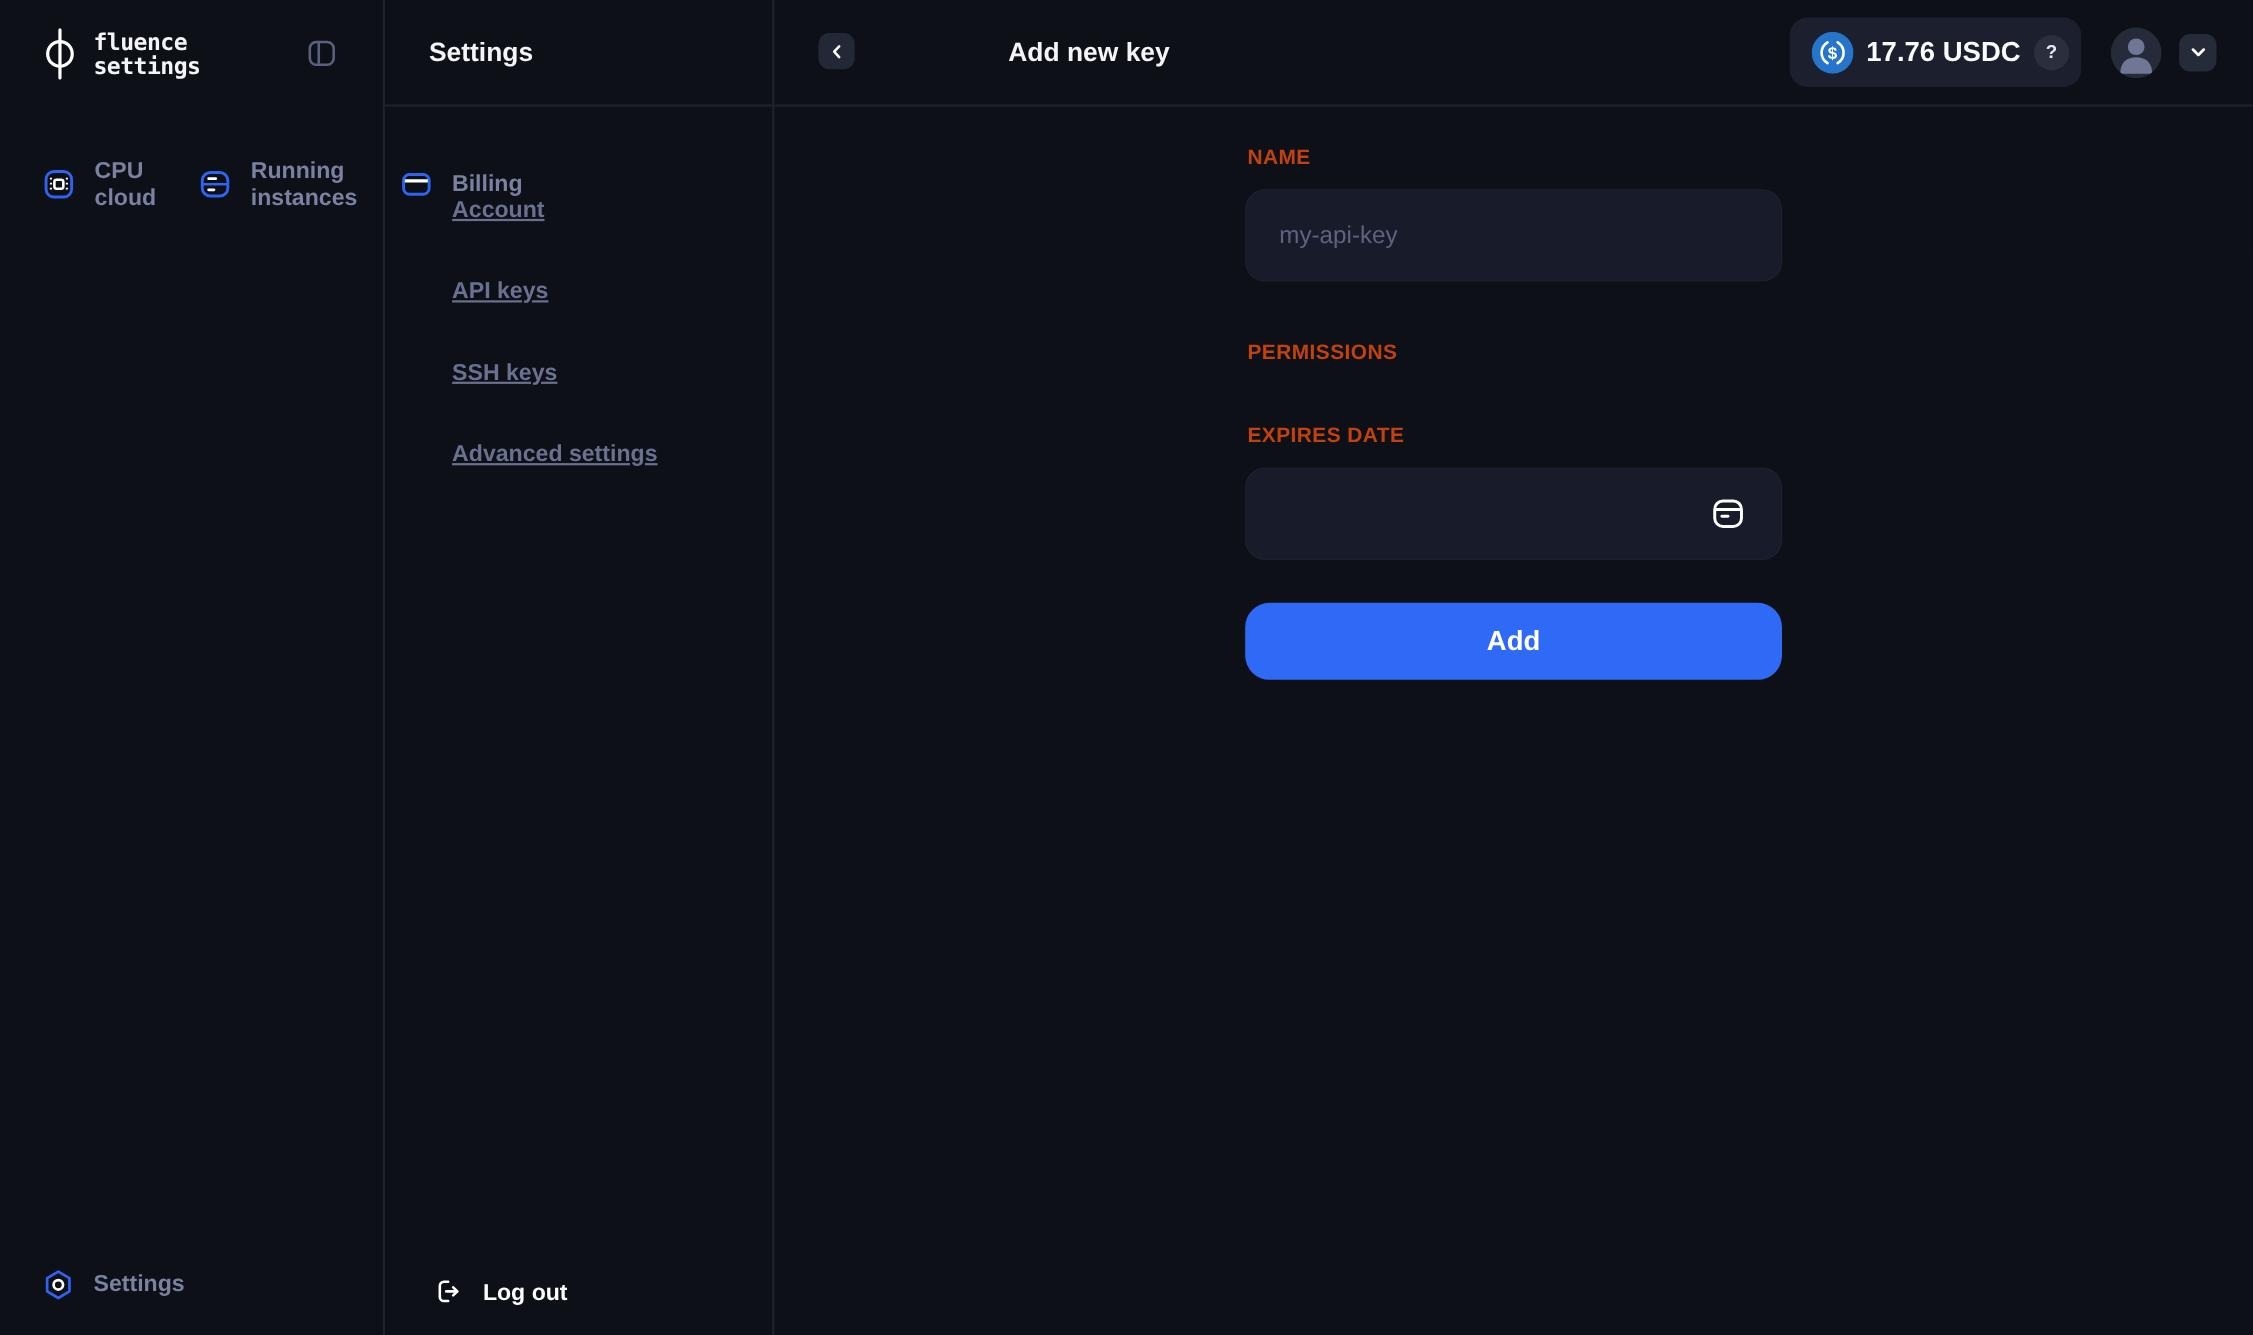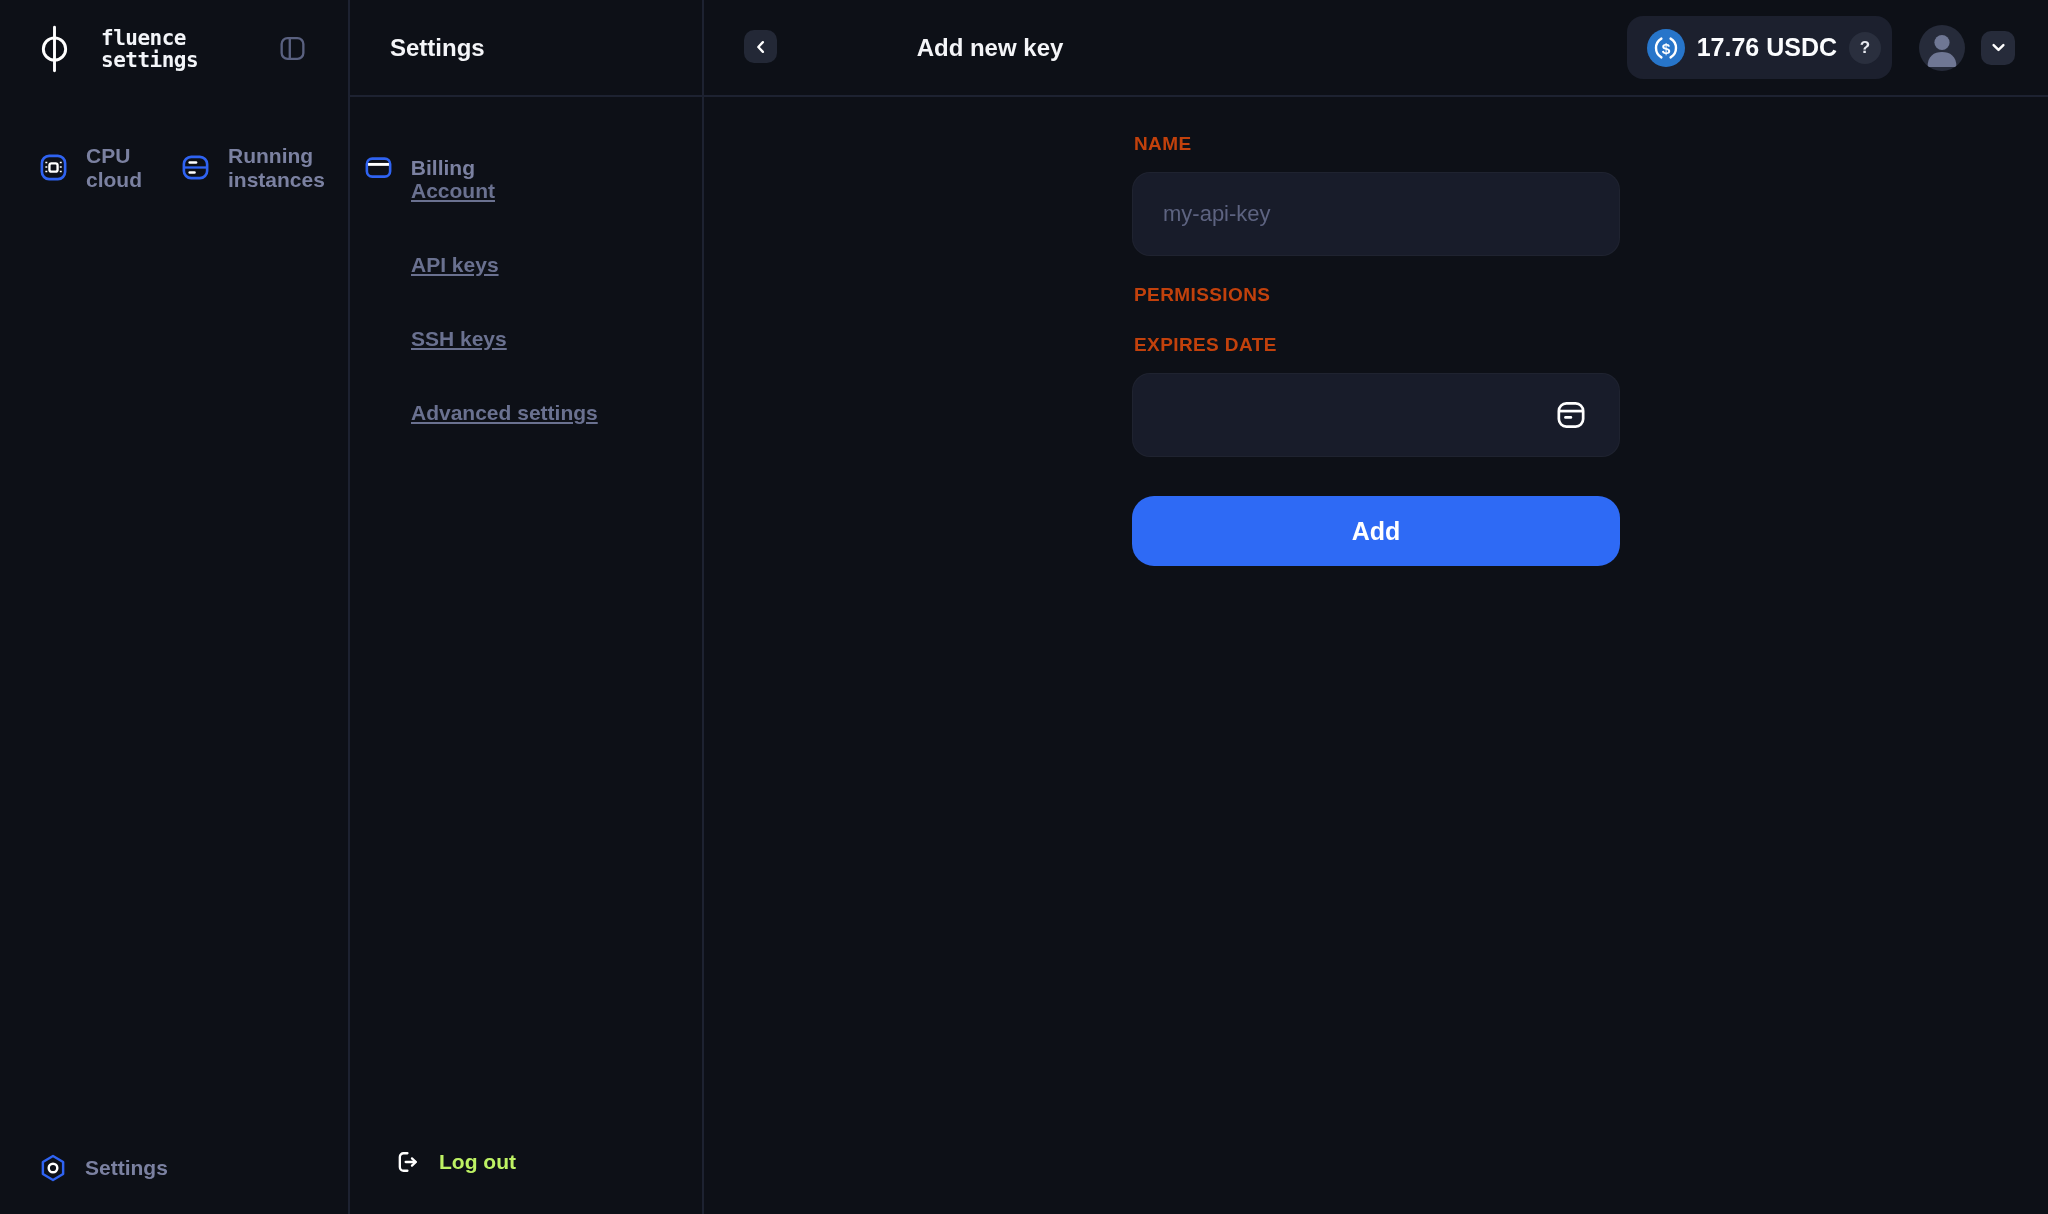--- a/index.html
+++ b/index.html
@@ -18,21 +18,21 @@
   .sidebar {
     width: 350px; min-width: 350px;
     border-right: 2px solid #1d2231;
     display: flex; flex-direction: column;
   }
   .logo-row {
     height: 97px;
     display: flex; align-items: center; justify-content: space-between;
     padding: 0 40px 0 38px;
   }
-  .brand { display: flex; align-items: center; gap: 30px; cursor: pointer; background: none; border: none; }
+  .brand { display: flex; align-items: center; gap: 14px; cursor: pointer; background: none; border: none; }
   .brand-text {
     display: flex; flex-direction: column;
     font-family: "DejaVu Sans Mono", monospace;
     font-size: 21px; line-height: 22px; font-weight: 600; color: #f3f5f9;
     letter-spacing: -0.5px; text-align: left;
   }
   .collapse-btn { background: none; border: none; cursor: pointer; display: grid; place-items: center; }
 
   .nav { padding-top: 34px; display: flex; flex-direction: row; }
   .nav-item {
@@ -63,24 +63,24 @@
     height: 74px;
     display: flex; align-items: center;
     padding-left: 61px;
     font-size: 21px; font-weight: 600; color: #6a7190;
     cursor: pointer;
     text-decoration: underline;
   }
   .panel-bottom { margin-top: auto; padding-bottom: 26px; }
   .logout {
     height: 52px;
-    display: flex; align-items: center; gap: 17px;
+    display: flex; align-items: flex-end; gap: 17px;
     padding-left: 44px;
     cursor: pointer; background: none; border: none;
-    font-size: 21px; font-weight: 600; color: #bef264;
+    font-size: 21px; font-weight: 600; color: #ffffff;
   }
 
   
   .main { flex: 1; display: flex; flex-direction: column; }
   .main-header {
     position: relative;
     height: 97px; min-height: 97px;
     border-bottom: 2px solid #1d2231;
     display: flex; align-items: center;
   }
@@ -130,21 +130,21 @@
 
   
   .content { flex: 1; display: flex; justify-content: center; }
   .key-form { width: 488px; padding-top: 36px; }
   .field-label {
     display: block;
     font-size: 19px; font-weight: 700; color: #c2410c;
     letter-spacing: 0.4px;
     margin: 0 0 17px 2px;
   }
-  .field + .field { margin-top: 28px; }
+  .field + .field { margin-top: 54px; }
   .text-input {
     width: 100%; height: 84px;
     border-radius: 18px;
     background: #181c2a;
     border: 1px solid rgba(255,255,255,0.03);
     color: #e9ebf2;
     font-size: 22px; font-family: "Liberation Sans", sans-serif;
     padding: 0 30px;
     outline: none;
   }

